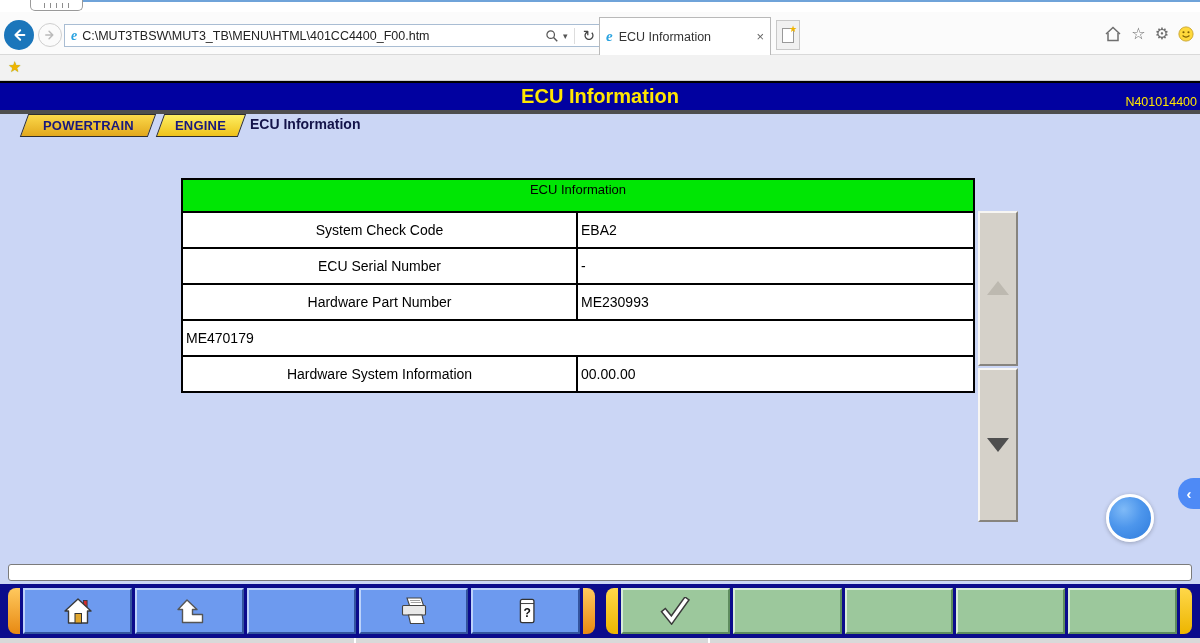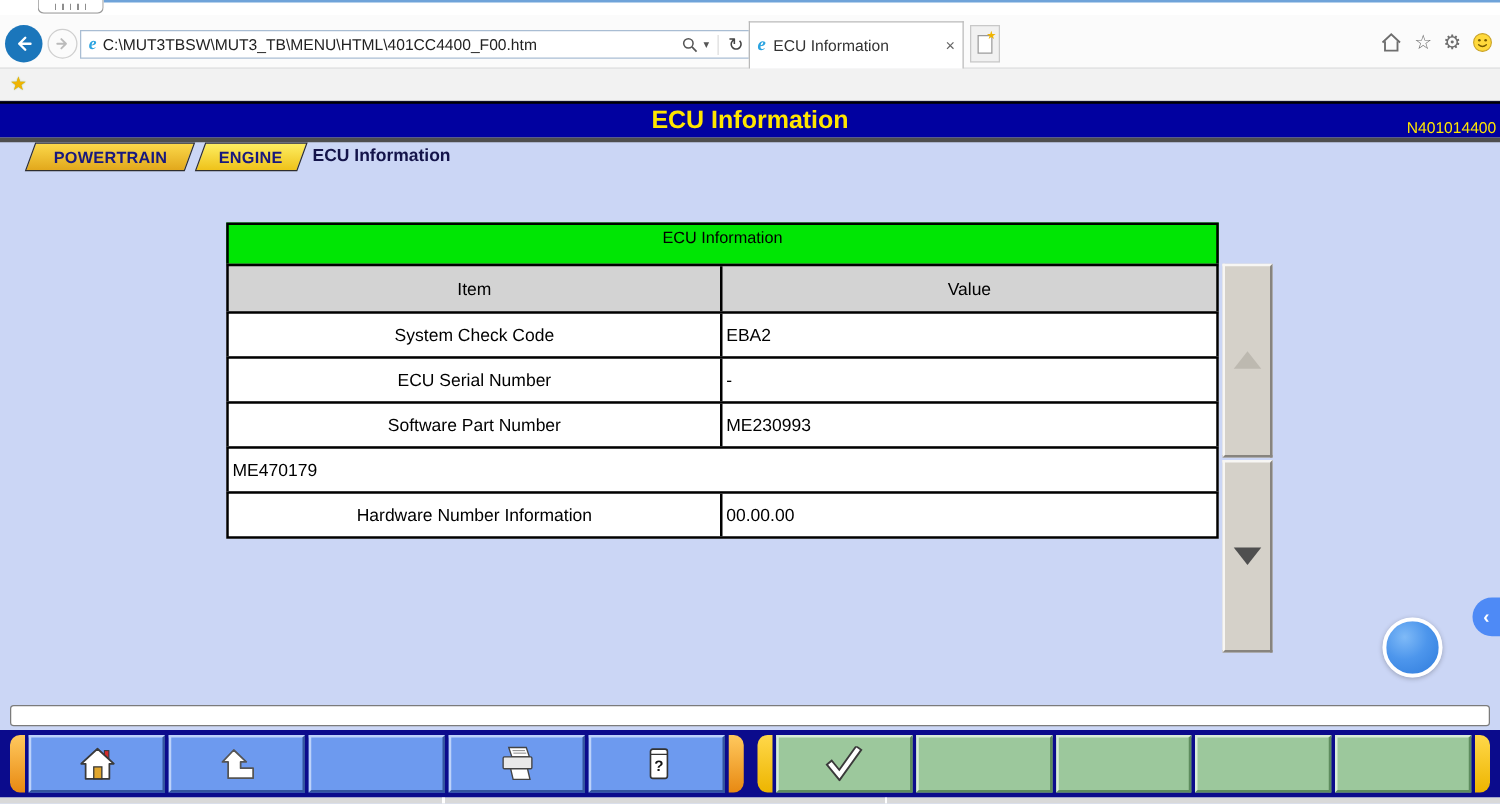--- a/index.html
+++ b/index.html
@@ -187,41 +187,37 @@
       <span class="lbl">POWERTRAIN</span>
     </div>
     <div class="bc-tab bc-engine">
       <span class="lbl">ENGINE</span>
     </div>
     <div class="bc-current">ECU Information</div>
   </div>
 
   <div class="grid">
     <div class="grid-caption">ECU Information</div>
-    <div class="grid-head">
-      <div class="cell-item">Item</div>
-      <div class="cell-value" style="justify-content:center; padding-left:0;">Value</div>
-    </div>
     <div class="grid-row">
       <div class="cell-item">System Check Code</div>
       <div class="cell-value">EBA2</div>
     </div>
     <div class="grid-row">
       <div class="cell-item">ECU Serial Number</div>
       <div class="cell-value">-</div>
     </div>
     <div class="grid-row">
-      <div class="cell-item">Software Part Number</div>
+      <div class="cell-item">Hardware Part Number</div>
       <div class="cell-value">ME230993</div>
     </div>
     <div class="grid-row">
       <div class="cell-value">ME470179</div>
     </div>
     <div class="grid-row">
-      <div class="cell-item">Hardware Number Information</div>
+      <div class="cell-item">Hardware System Information</div>
       <div class="cell-value">00.00.00</div>
     </div>
   </div>
 
   <div class="scrollbar">
     <div class="sb-btn">
       <div class="tri-up"></div>
     </div>
     <div class="sb-btn">
       <div class="tri-down"></div>

